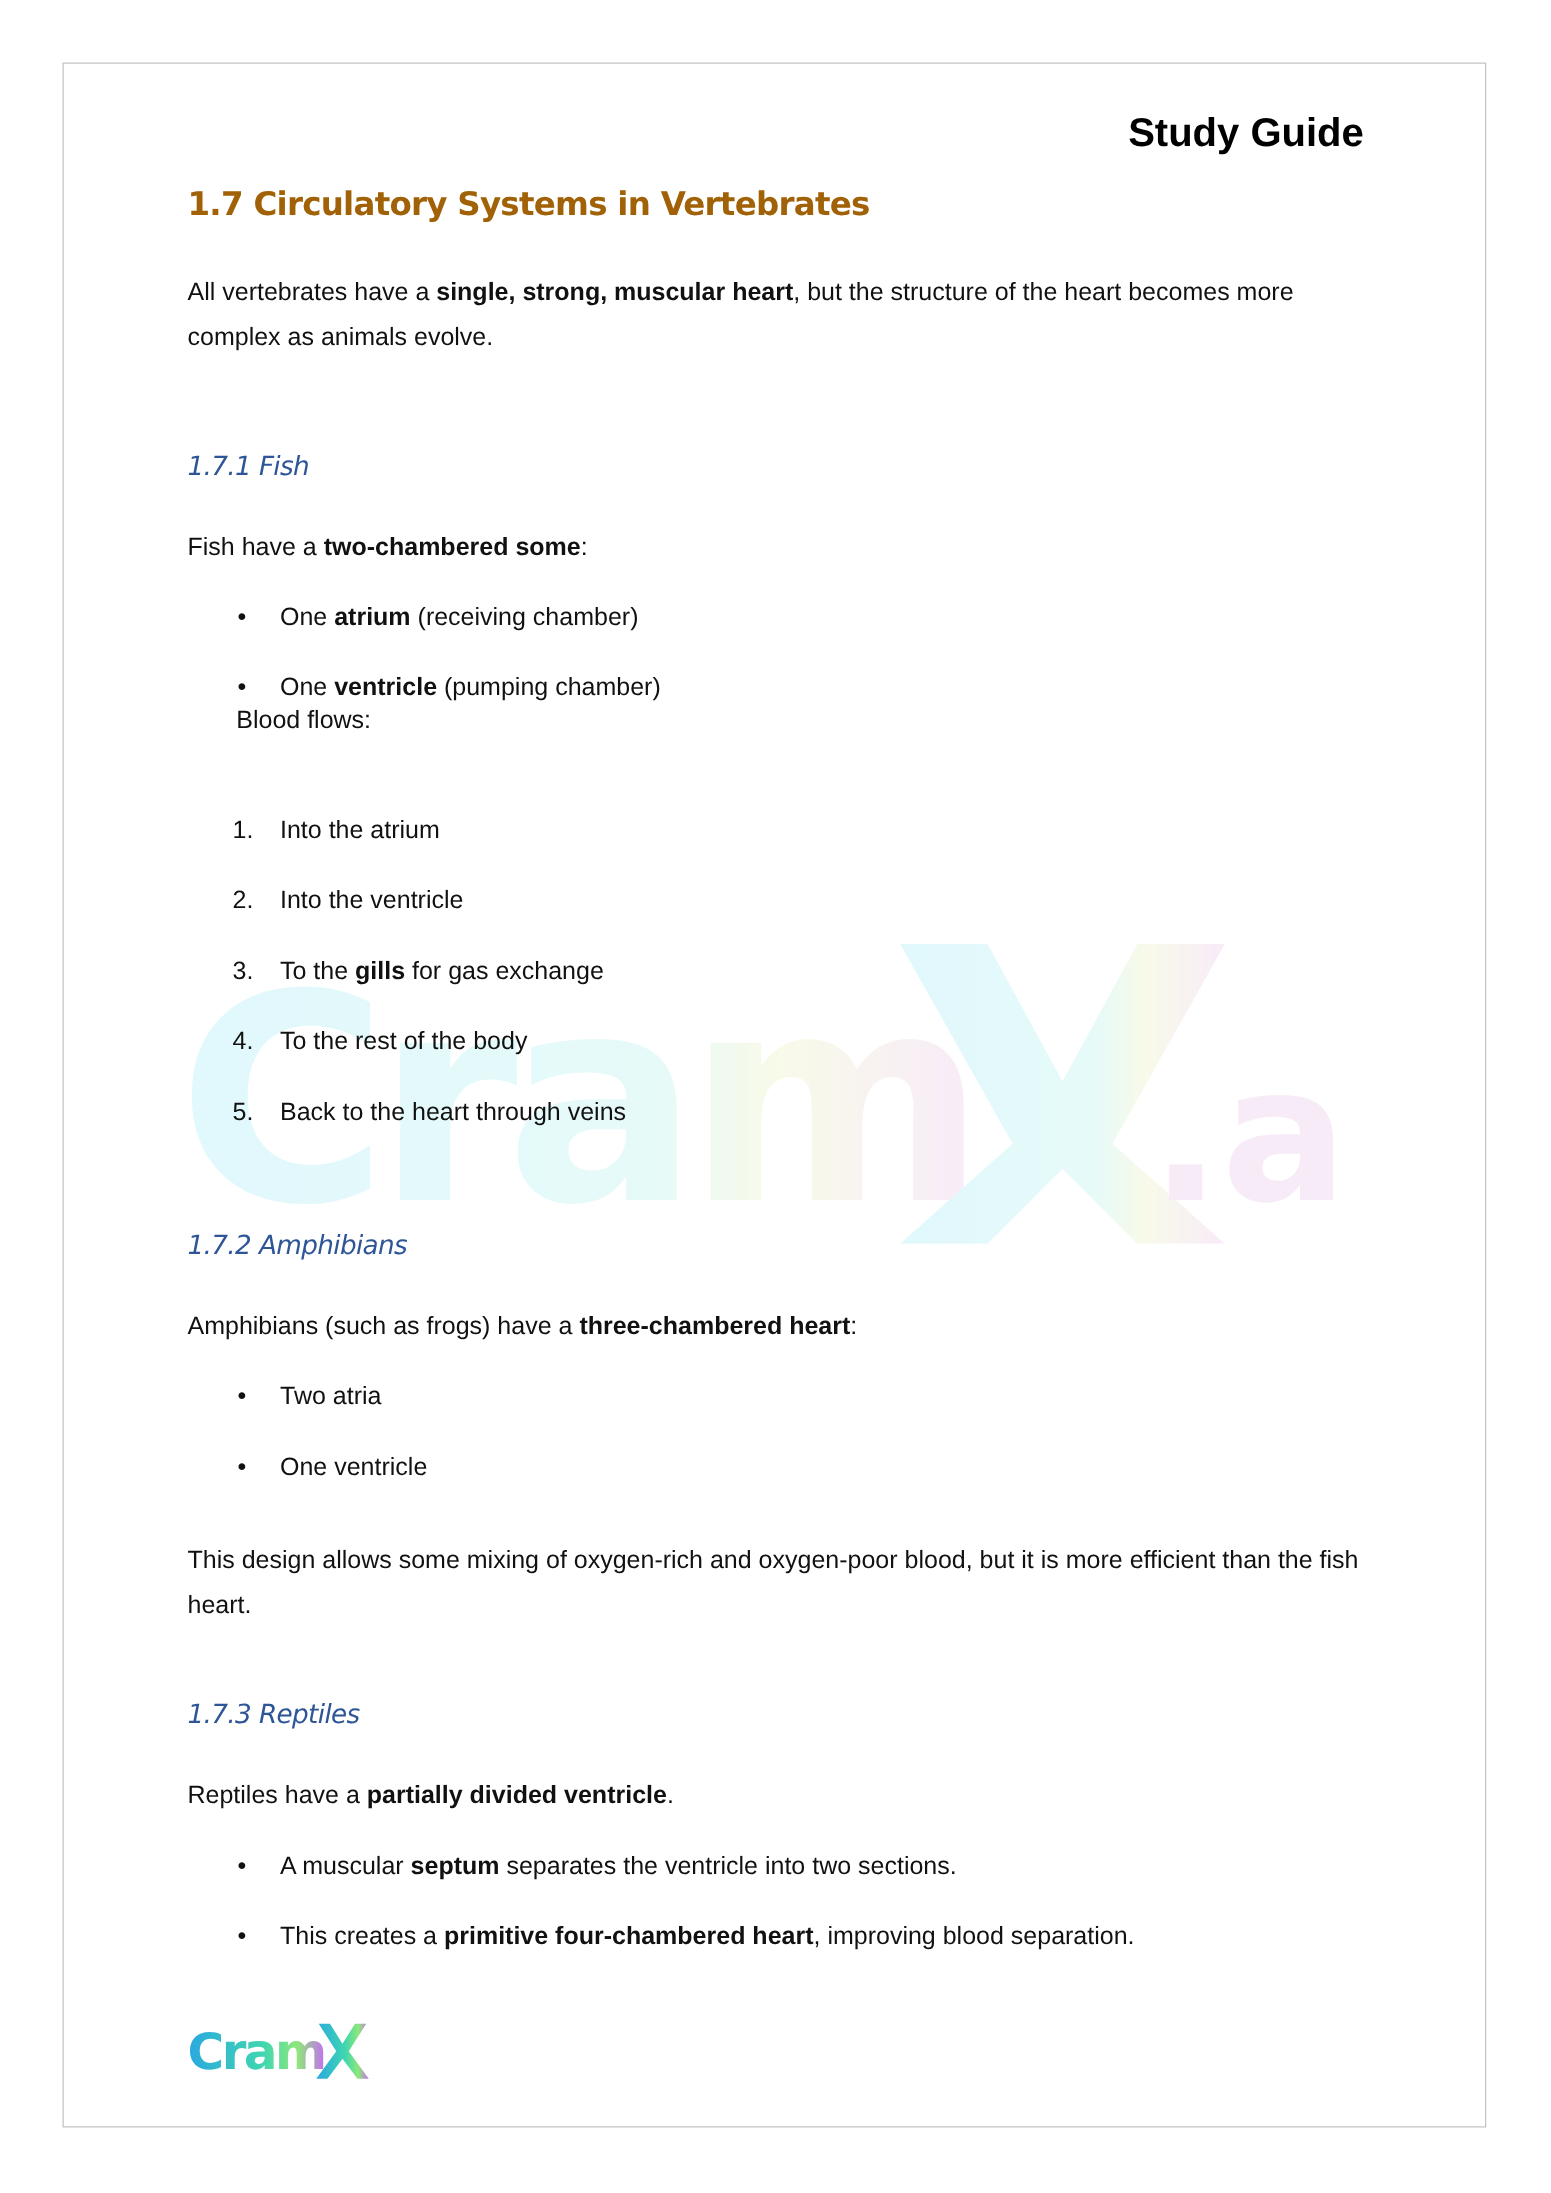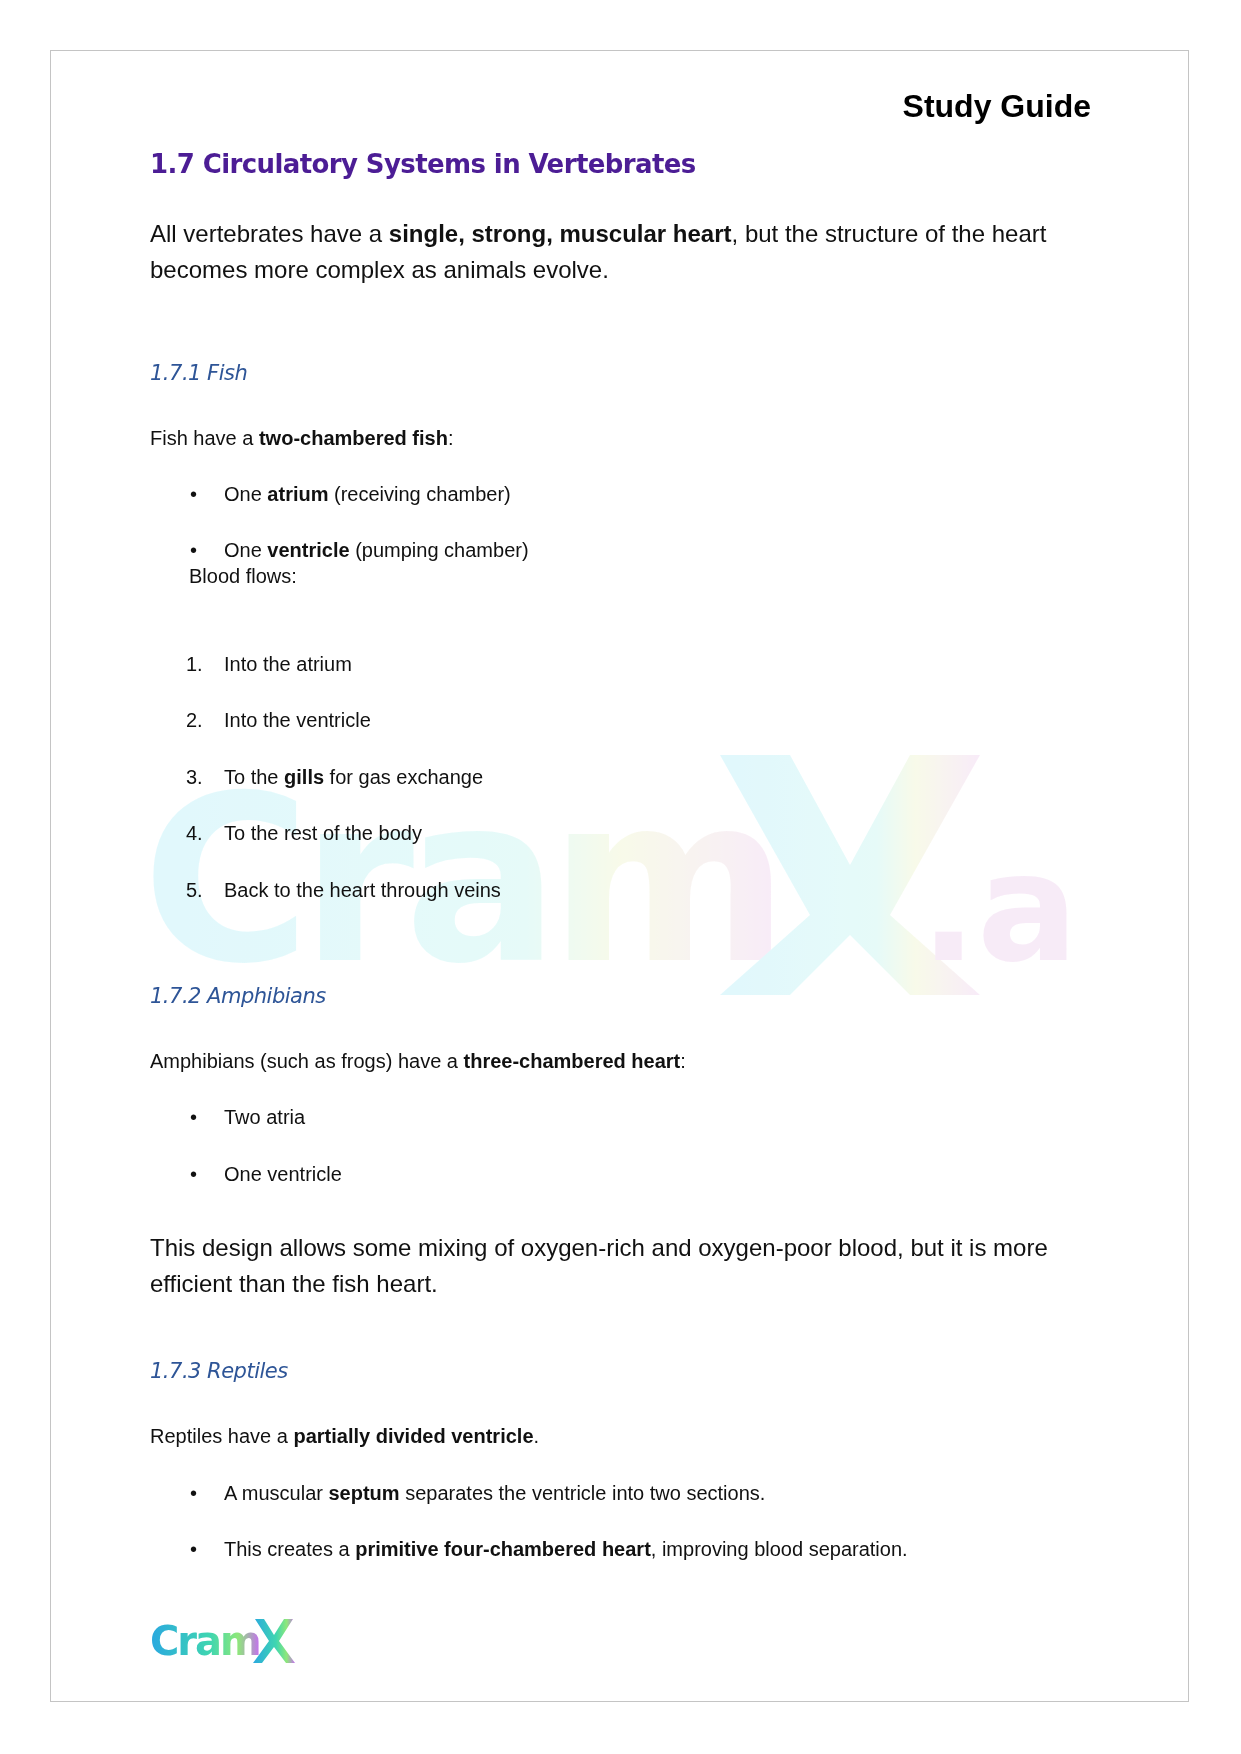--- a/index.html
+++ b/index.html
@@ -1,21 +1,21 @@
 <!DOCTYPE html>
 <html><head>
 <meta charset="utf-8">
 <style>
   html, body { margin: 0; padding: 0; background: #ffffff; }
   body { width: 1241px; height: 1754px; position: relative; overflow: hidden; font-family: "Liberation Sans", sans-serif; color: #111111; }
   .page-border { position: absolute; left: 50px; top: 50px; width: 1139px; height: 1652px; border: 1.5px solid #c4c4c4; box-sizing: border-box; }
   .header-title { position: absolute; right: 150px; top: 88px; font-size: 32px; font-weight: bold; color: #000; }
-  .h1 { position: absolute; left: 150px; top: 149px; font-size: 26px; font-weight: bold; color: #4c1d95; font-family: "DejaVu Sans", sans-serif; letter-spacing: -0.6px; }
+  .h1 { position: absolute; left: 150px; top: 149px; font-size: 26px; font-weight: bold; color: #a16207; font-family: "DejaVu Sans", sans-serif; letter-spacing: -0.6px; }
   .h2 { position: absolute; left: 150px; font-size: 21px; font-weight: normal; font-style: italic; color: #2e5597; font-family: "DejaVu Sans", sans-serif; letter-spacing: -0.5px; }
-  .p { position: absolute; left: 150px; width: 940px; font-size: 24px; line-height: 36px; color: #111; }
+  .p { position: absolute; left: 150px; width: 940px; font-size: 20px; line-height: 36px; color: #111; }
   .li { position: absolute; left: 150px; font-size: 20px; line-height: 28px; color: #111; white-space: nowrap; }
   .li .marker { display: inline-block; width: 74px; text-align: left; padding-left: 36px; box-sizing: border-box; }
   .li .marker.bullet { padding-left: 40px; }
   b { font-weight: bold; }
   .watermark { position: absolute; left: 150px; top: 755px; width: 940px; height: 240px; pointer-events: none; opacity: 0.55; }
   .footer-logo { position: absolute; left: 150px; top: 1615px; }
 </style>
 </head>
 <body>
 
@@ -35,21 +35,21 @@
   <text x="770" y="205" font-family="DejaVu Sans, sans-serif" font-weight="bold" font-size="150" fill="#f2dcf2">.ai</text>
 </svg>
 
 <div class="header-title">Study Guide</div>
 
 <div class="h1">1.7 Circulatory Systems in Vertebrates</div>
 
 <div class="p" style="top:216px;"><span>All vertebrates have a </span><b>single, strong, muscular heart</b><span>, but the structure of the heart becomes more complex as animals evolve.</span></div>
 
 <div class="h2" style="top:361px;">1.7.1 Fish</div>
-<div class="li" style="top:424px;"><span>Fish have a </span><b>two-chambered fish</b><span>:</span></div>
+<div class="li" style="top:424px;"><span>Fish have a </span><b>two-chambered some</b><span>:</span></div>
 
 <div class="li" style="top:480px;"><span class="marker bullet">•</span><span>One </span><b>atrium</b><span> (receiving chamber)</span></div>
 <div class="li" style="top:536px;"><span class="marker bullet">•</span><span>One </span><b>ventricle</b><span> (pumping chamber)</span></div>
 
 <div class="li" style="top:562px;margin-left:39px;">Blood flows:</div>
 
 <div class="li" style="top:650px;"><span class="marker">1.</span><span>Into the atrium</span><b></b><span></span></div>
 <div class="li" style="top:706px;"><span class="marker">2.</span><span>Into the ventricle</span><b></b><span></span></div>
 <div class="li" style="top:763px;"><span class="marker">3.</span><span>To the </span><b>gills</b><span> for gas exchange</span></div>
 <div class="li" style="top:819px;"><span class="marker">4.</span><span>To the rest of the body</span><b></b><span></span></div>

